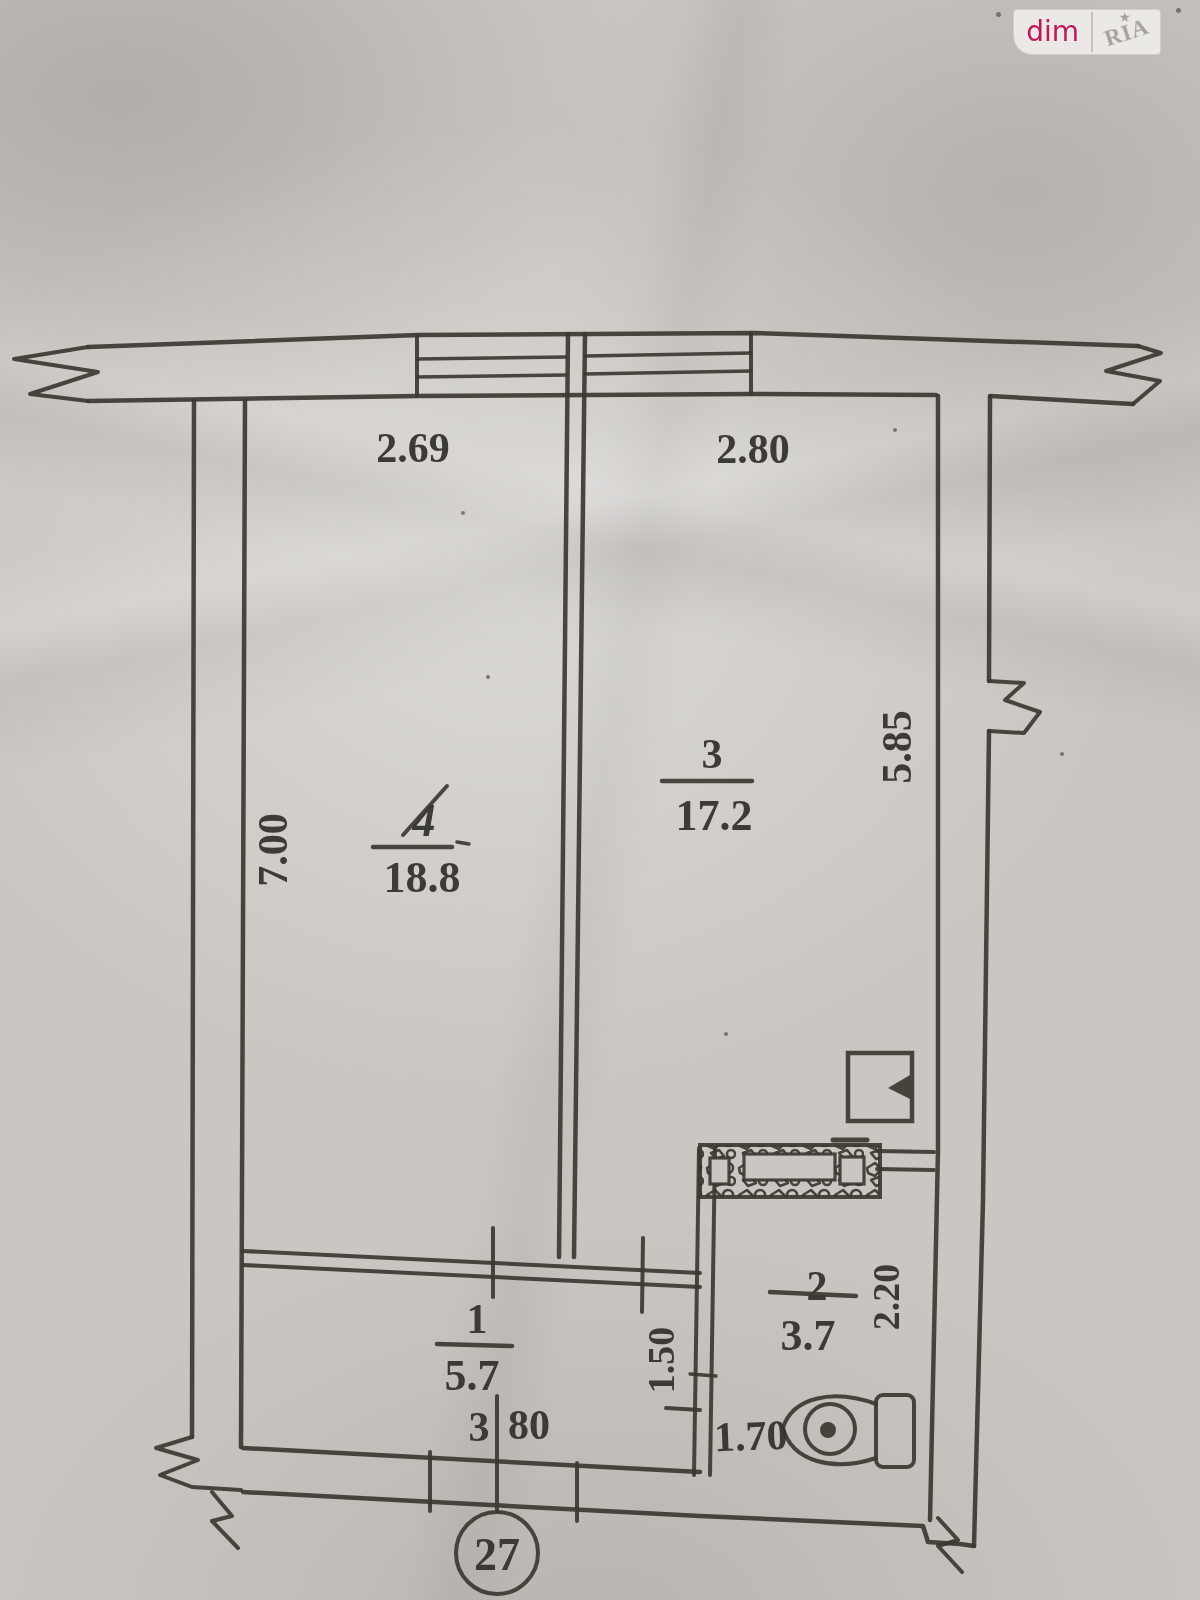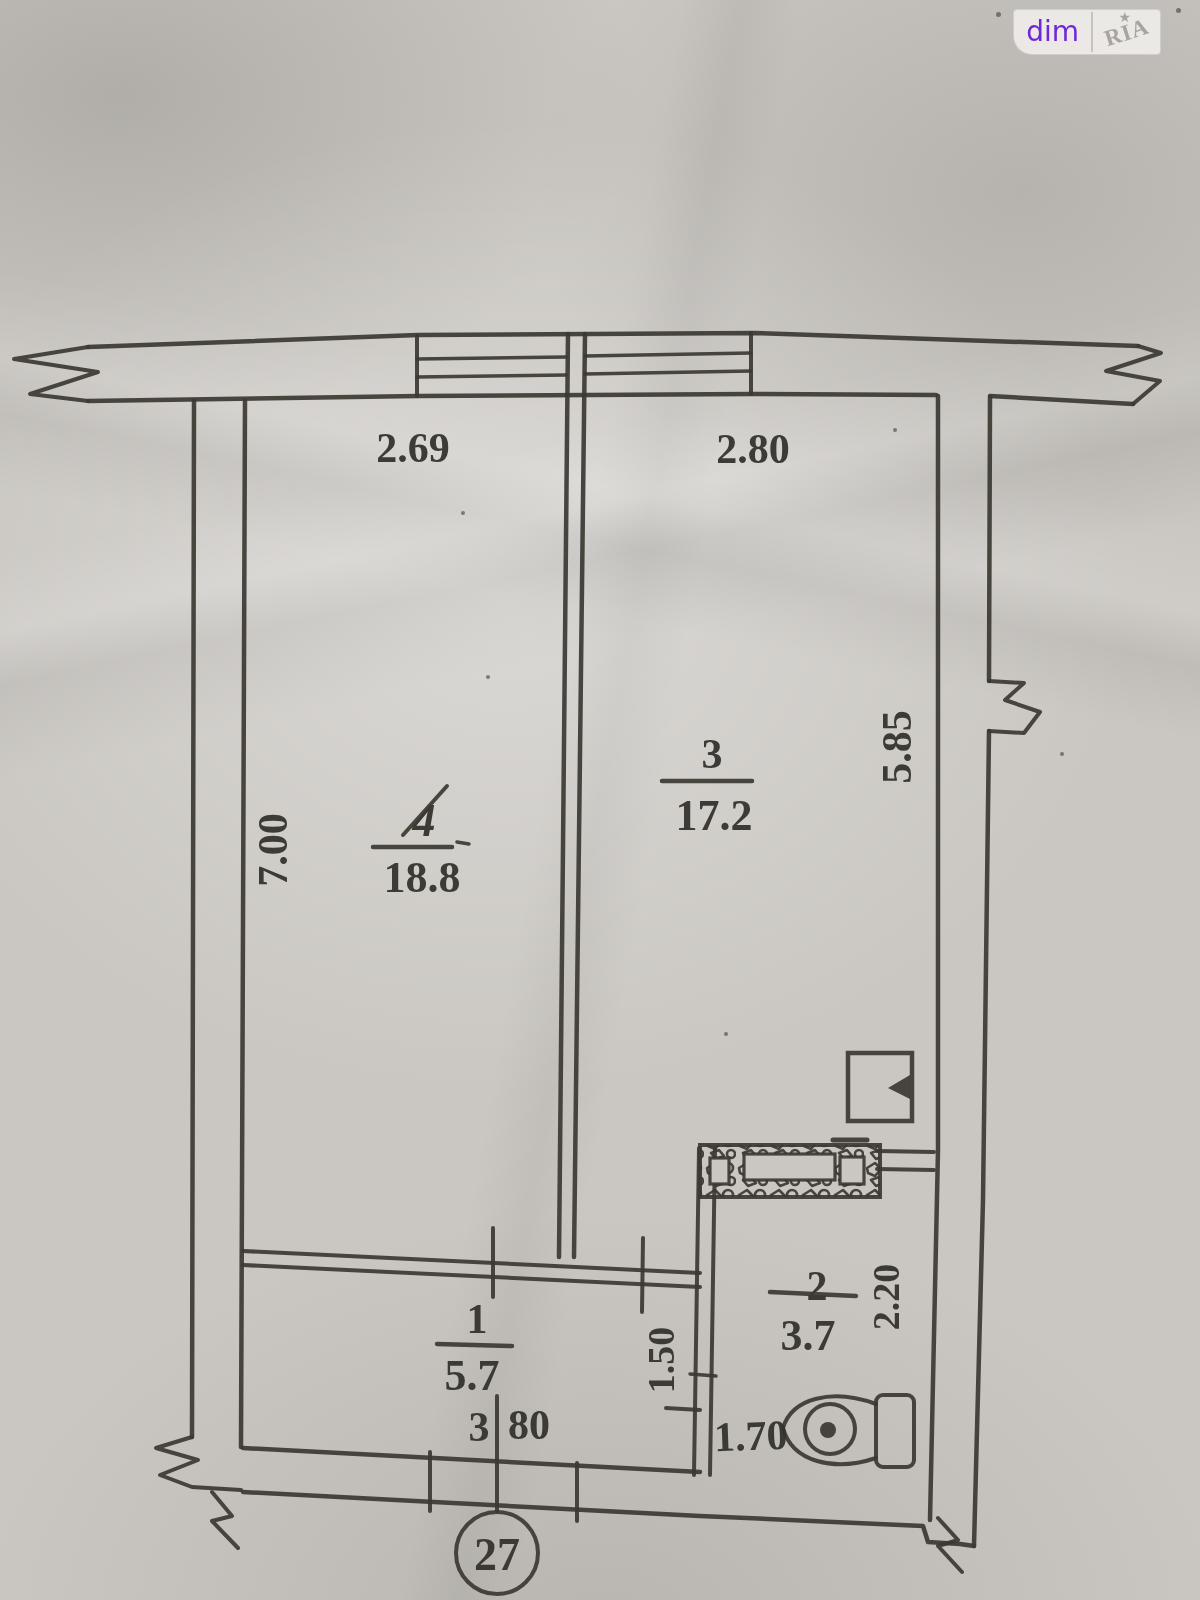--- a/index.html
+++ b/index.html
@@ -19,21 +19,21 @@
   svg.plan{position:absolute;left:0;top:0;}
   .ink{stroke:#3b3831;stroke-opacity:.92;fill:none;stroke-linecap:round;stroke-linejoin:round;}
   .t{fill:#35332d;fill-opacity:.95;font-family:"Liberation Serif", serif;font-weight:600;}
   .speck{position:absolute;border-radius:50%;background:#4a4842;opacity:.65;}
   .watermark{
     position:absolute;left:1014px;top:10px;width:146px;height:44px;
     background:rgba(238,236,232,.93);border-radius:3px 3px 3px 18px;
     display:flex;align-items:stretch;box-shadow:0 0 0 1px rgba(255,255,255,.25);
   }
   .wm-left{flex:1.15;display:flex;align-items:center;justify-content:center;
-    color:#6d28d9;font-family:"DejaVu Sans", sans-serif;font-size:28px;line-height:1;}
+    color:#be185d;font-family:"DejaVu Sans", sans-serif;font-size:28px;line-height:1;}
   .wm-div{width:1.5px;background:#c6c3be;margin:2px 0;}
   .wm-right{flex:1;position:relative;display:flex;align-items:center;justify-content:center;}
   .wm-ria{transform:rotate(-18deg);color:#a8a5a0;font-family:"Liberation Serif",serif;
     font-weight:bold;font-size:23px;letter-spacing:1px;line-height:1;}
   .wm-star{position:absolute;left:50%;top:1px;transform:translateX(-62%);font-size:14px;color:#a8a5a0;line-height:1;}
 </style>
 </head>
 <body>
 
 <div class="stage">

